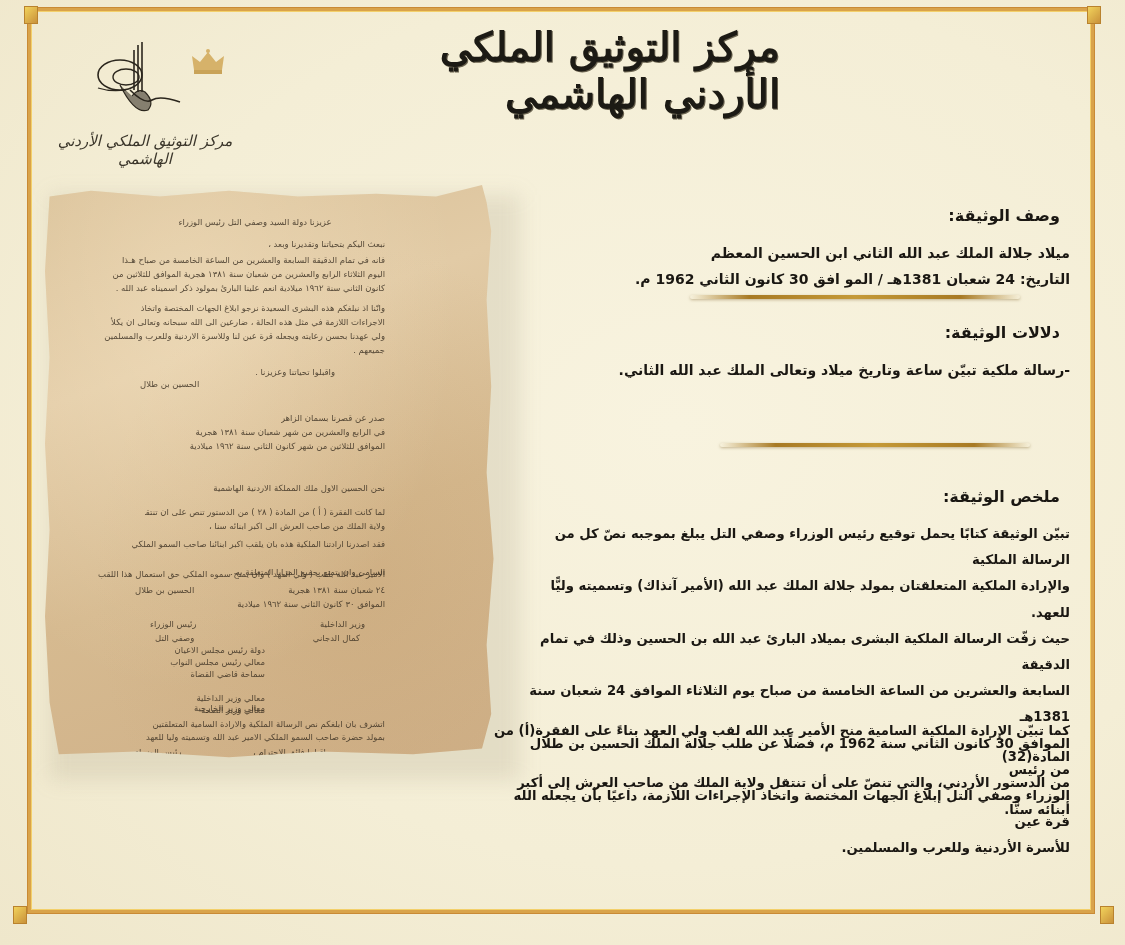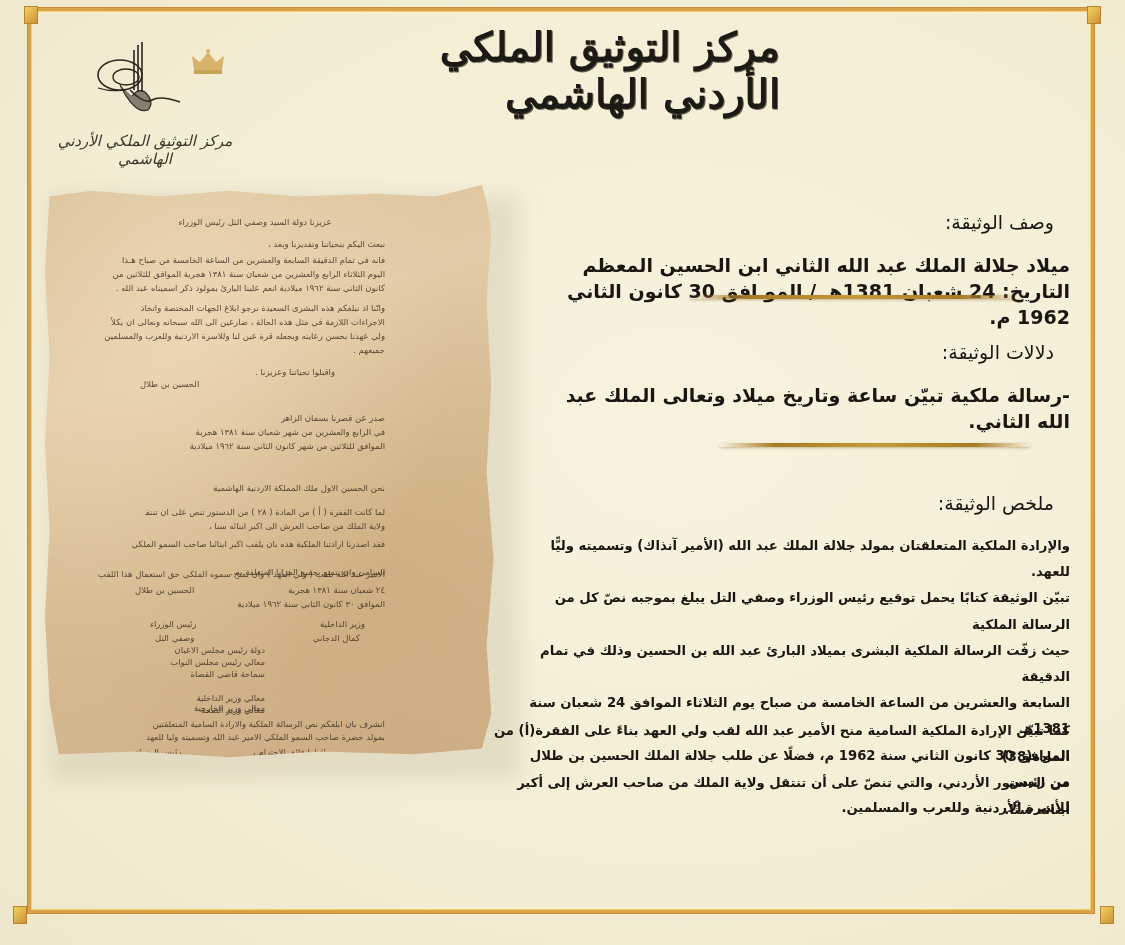--- a/index.html
+++ b/index.html
@@ -132,28 +132,28 @@
     
     .section {
       position: absolute;
       right: 55px;
       direction: rtl;
       text-align: right;
       color: #1a1712;
       font-family: "DejaVu Sans", sans-serif;
     }
     .section h2 {
-      margin: 16px;
-      font-size: 19px;
-      font-weight: normal;
+      margin: 10px;
+      font-size: 16px;
+      font-weight: bold;
       line-height: 28px;
     }
     .section p {
       margin: 0;
-      font-size: 19px;
+      font-size: 14px;
       font-weight: bold;
       line-height: 26px;
     }
     .body-text p {
       font-size: 13.2px;
       line-height: 26.2px;
     }
     .divider {
       position: absolute;
       height: 4px;
@@ -236,35 +236,36 @@
   </div>
 
   <div class="section" style="top:192px; width:520px;">
     <h2>وصف الوثيقة:</h2>
     <p>ميلاد جلالة الملك عبد الله الثاني ابن الحسين المعظم</p>
     <p>التاريخ: 24 شعبان 1381هـ / المو افق 30 كانون الثاني 1962 م.</p>
   </div>
 
   <div class="divider" style="left:690px; top:295px; width:330px;"></div>
 
-  <div class="section" style="top:322px; width:520px;">
+  <div class="section" style="top:309px; width:520px;">
     <h2>دلالات الوثيقة:</h2>
     <p>-رسالة ملكية تبيّن ساعة وتاريخ ميلاد وتعالى الملك عبد الله الثاني.</p>
   </div>
 
   <div class="divider" style="left:720px; top:443px; width:310px;"></div>
 
   <div class="section body-text" style="top:473px; width:560px;">
     <h2>ملخص الوثيقة:</h2>
+    <p>تبيّن الوثيقة كتابًا يحمل توقيع رئيس الوزراء وصفي التل يبلغ بموجبه نصّ كل من الرسالة الملكية</p>
     <p>والإرادة الملكية المتعلقتان بمولد جلالة الملك عبد الله (الأمير آنذاك) وتسميته وليًّا للعهد.</p>
-    <p>تبيّن الوثيقة كتابًا يحمل توقيع رئيس الوزراء وصفي التل يبلغ بموجبه نصّ كل من الرسالة الملكية</p>
     <p>حيث زفّت الرسالة الملكية البشرى بميلاد البارئ عبد الله  بن الحسين وذلك في تمام الدقيقة</p>
     <p>السابعة والعشرين من الساعة الخامسة من صباح يوم الثلاثاء الموافق 24 شعبان سنة 1381هـ</p>
     <p>الموافق 30 كانون الثاني سنة 1962 م، فضلًا عن طلب جلالة الملك الحسين بن طلال من رئيس</p>
+    <p>الوزراء وصفي التل إبلاغ الجهات المختصة واتخاذ الإجراءات اللازمة، داعيًا بأن يجعله الله قرة عين</p>
     <p>للأسرة الأردنية وللعرب والمسلمين.</p>
   </div>
 
   <div class="section body-text" style="top:718px; width:580px;">
-    <p>كما تبيّن الإرادة الملكية السامية منح الأمير عبد الله لقب ولي العهد بناءً على الفقرة(أ) من المادة(38)</p>
+    <p>كما تبيّن الإرادة الملكية السامية منح الأمير عبد الله لقب ولي العهد بناءً على الفقرة(أ) من المادة(32)</p>
     <p>من الدستور الأردني، والتي تنصّ على أن تنتقل ولاية الملك من صاحب العرش إلى أكبر أبنائه سنًّا.</p>
   </div>
 
 </div>
 
 </body></html>

